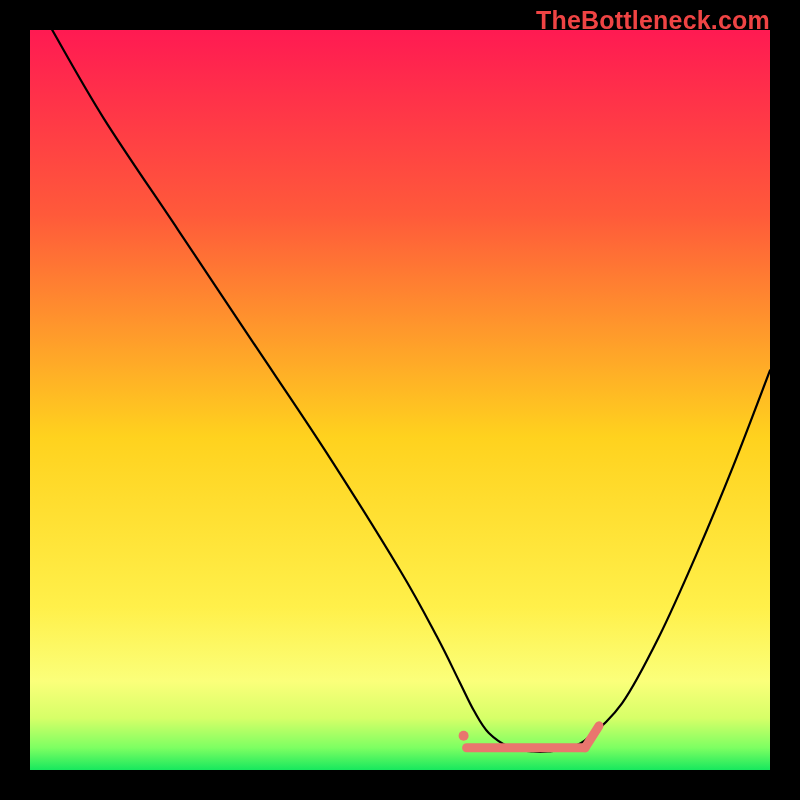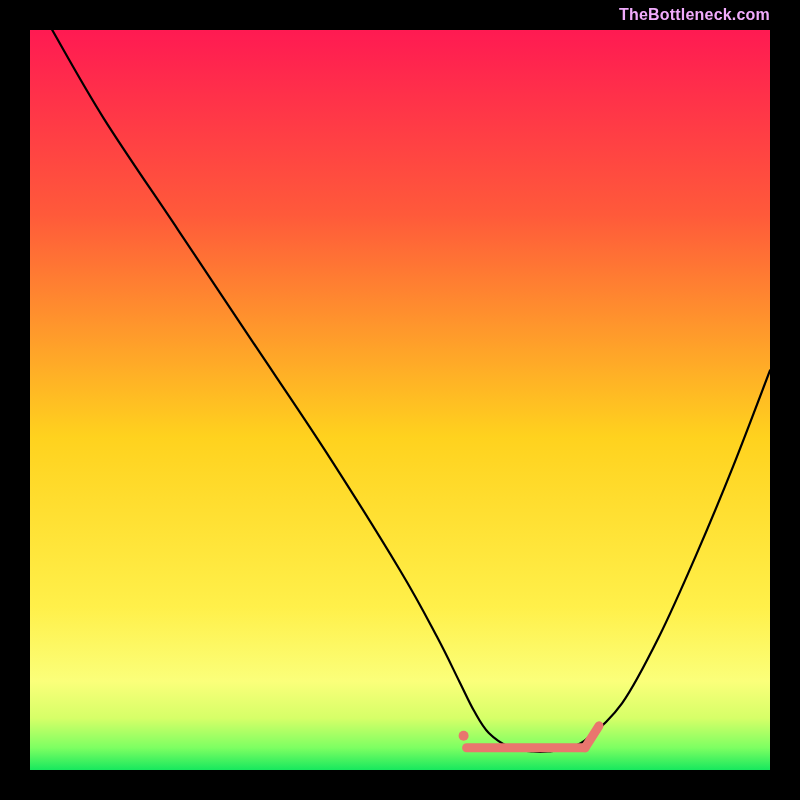--- a/index.html
+++ b/index.html
@@ -20,23 +20,23 @@
     left: 30px;
     top: 30px;
     width: 740px;
     height: 740px;
   }
   .watermark {
     position: absolute;
     top: 6px;
     right: 30px;
     font-family: Arial, Helvetica, sans-serif;
-    font-size: 16px;
+    font-size: 25px;
     font-weight: 600;
-    color: #f0abfc;
+    color: #ef4444;
     letter-spacing: 0.2px;
   }
   svg {
     display: block;
   }
 </style>
 </head>
 <body>
 <div class="container">
   <div class="watermark">TheBottleneck.com</div>

